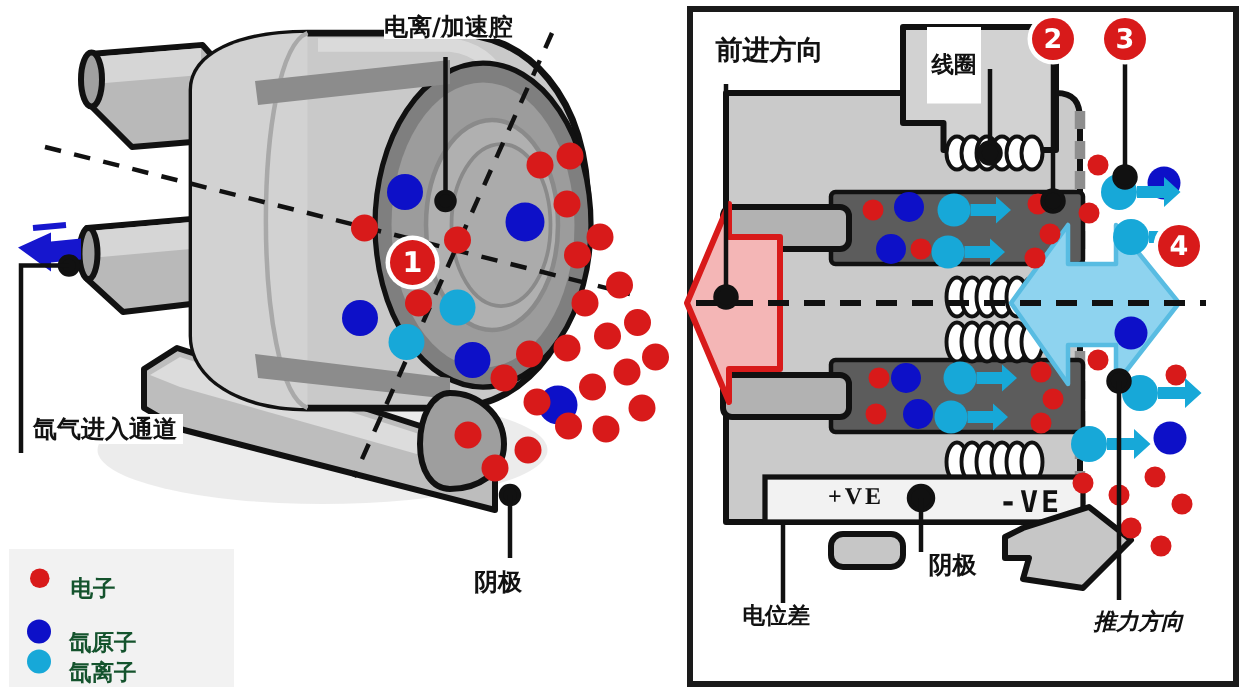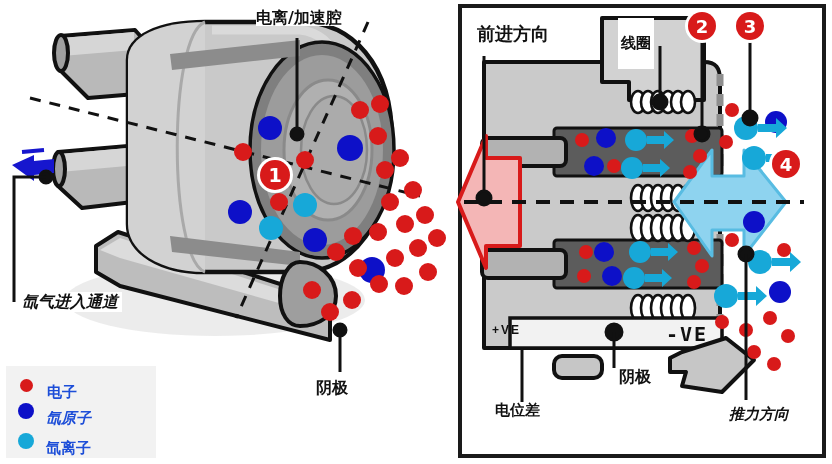--- a/index.html
+++ b/index.html
@@ -7,21 +7,21 @@
        font-family:"DejaVu Sans","Liberation Sans",sans-serif;}
   .lbl{position:absolute;color:#111;font-weight:bold;white-space:nowrap;
        background:#fff;line-height:1;}
   .cjk{font-family:"DejaVu Sans",sans-serif;}
   svg{position:absolute;left:0;top:0;}
   .legendbox{position:absolute;left:6px;top:366px;width:150px;height:92px;
              background:#f2f2f2;}
   .legrow{position:absolute;height:26px;display:flex;align-items:center;}
   .dot{width:13px;height:13px;border-radius:50%;margin-right:14px;
        margin-left:14px;flex:0 0 auto;}
-  .legtxt{font-size:15px;font-weight:bold;color:#1d4ed8;margin-top:14px;}
+  .legtxt{font-size:15px;font-weight:bold;color:#14532d;margin-top:14px;}
   .numbadge{position:absolute;border-radius:50%;
             display:flex;align-items:center;justify-content:center;
             color:#fff;font-weight:bold;box-shadow:0 0 0 3px #fff;}
 </style>
 </head>
 <body>
 
 <svg width="460" height="464" viewBox="0 0 460 464">
 
   <ellipse cx="215" cy="300" rx="150" ry="36" fill="#e9e9e9" opacity="0.85"></ellipse>
@@ -134,33 +134,33 @@
     <circle cx="46" cy="177" r="6"></circle>
     <path d="M46,177 L14,177 L14,302" fill="none"></path>
 
     <circle cx="340" cy="330" r="6"></circle>
     <path d="M340,330 L340,372" fill="none"></path>
   </g>
 </svg>
 
 <div class="lbl cjk" style="left:256px;top:10px;font-size:16px;text-align:center;">电离/加速腔</div>
 
-<div class="lbl cjk" style="left:18px;top:292px;font-size:16px;padding:2px 4px;font-style:italic;">氙气进入通道</div>
+<div class="lbl cjk" style="left:18px;top:276px;font-size:16px;padding:2px 4px;">氙气进入通道</div>
 
 <div class="lbl cjk" style="left:312px;top:378px;font-size:16px;padding:2px 4px;">阴极</div>
 
 <div class="numbadge" style="left:260px;top:160px;width:30px;height:30px;font-size:19px;
             background:#D81A1A;">1</div>
 
 <div class="legendbox">
   <div class="legrow" style="left:0;top:6px;">
     <span class="dot" style="background:#D81A1A;"></span>
     <span class="legtxt cjk">电子</span>
   </div>
-  <div class="legrow" style="left:0;top:32px;font-style:italic;">
+  <div class="legrow" style="left:0;top:42px;">
     <span class="dot" style="background:#0D10C8;width:16px;height:16px;margin-left:12px;margin-right:12px;"></span>
     <span class="legtxt cjk">氙原子</span>
   </div>
   <div class="legrow" style="left:0;top:62px;">
     <span class="dot" style="background:#17A8D8;width:16px;height:16px;margin-left:12px;margin-right:12px;"></span>
     <span class="legtxt cjk">氙离子</span>
   </div>
 </div>
 
 <svg width="378" height="464" viewBox="0 0 378 464" style="left:454px;top:0;">
@@ -327,22 +327,22 @@
 
     <circle cx="160" cy="332" r="8"></circle>
     <path d="M160,332 L160,368" fill="none"></path>
   </g>
 </svg>
 
 <div class="lbl cjk" style="left:474px;top:24px;font-size:18px;padding:1px 3px;">前进方向</div>
 
 <div class="lbl cjk" style="left:618px;top:18px;font-size:15px;padding:18px 3px;">线圈</div>
 
-<div class="lbl" style="left:492px;top:324px;font-size:12px;letter-spacing:2px;
-            font-family:Liberation Sans, sans-serif;background:transparent;">+VE</div>
+<div class="lbl" style="left:552px;top:324px;font-size:16px;letter-spacing:2px;
+            font-family:Liberation Serif, serif;background:transparent;">+VE</div>
 
 <div class="lbl" style="left:666px;top:324px;font-size:20px;letter-spacing:2px;
             font-family:'DejaVu Sans Mono',monospace;background:transparent;">-VE</div>
 
 <div class="lbl cjk" style="left:615px;top:368px;font-size:16px;padding:1px 4px;">阴极</div>
 
 <div class="lbl cjk" style="left:492px;top:402px;font-size:15px;padding:1px 3px;">电位差</div>
 
 <div class="lbl cjk" style="left:726px;top:406px;font-size:15px;padding:1px 3px;font-style:italic;">推力方向</div>
 

